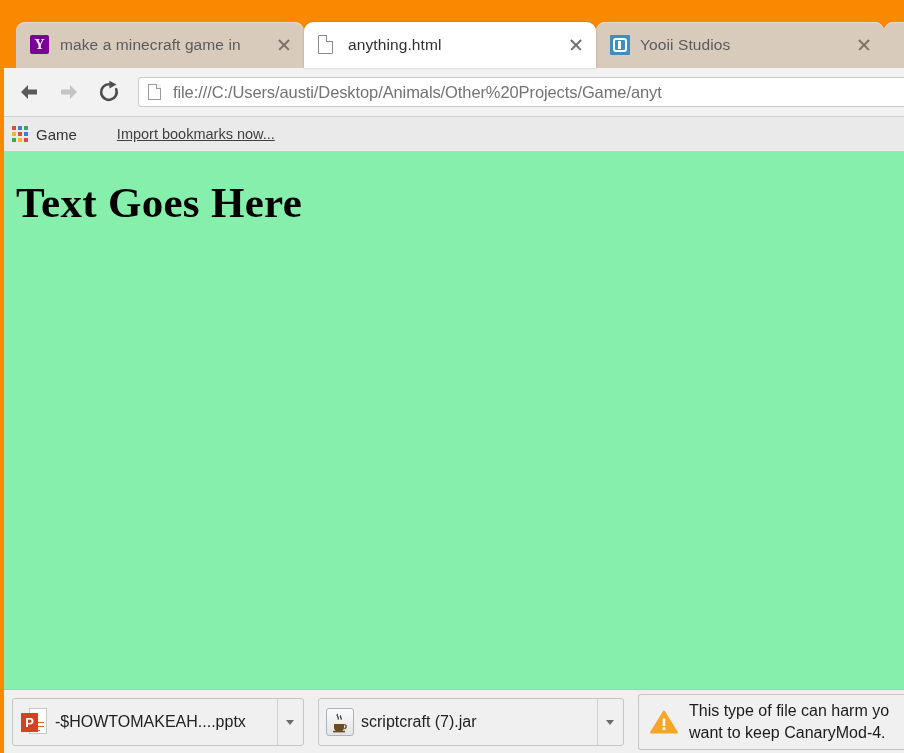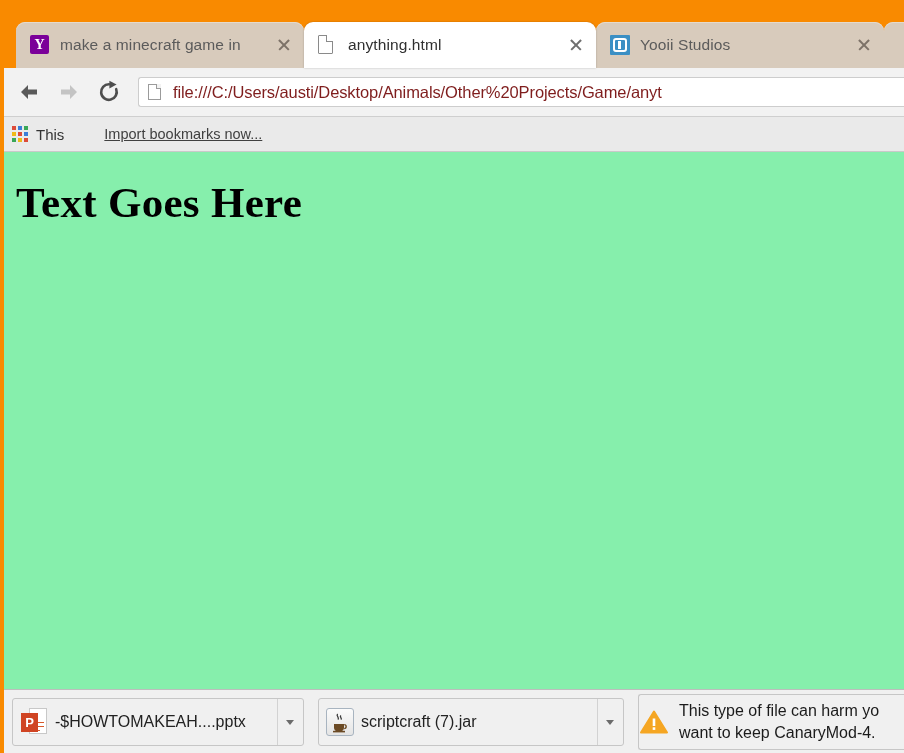--- a/index.html
+++ b/index.html
@@ -212,21 +212,21 @@
     position:absolute;
     right:-1px; top:-1px;
     width:5px; height:5px;
     background:#f2f2f2;
     border-left:1.2px solid #9b9b9b;
     border-bottom:1.2px solid #9b9b9b;
     box-sizing:border-box;
   }
   #address-text {
     font-size: 16.5px;
-    color: #7f1d1d;
+    color: #737373;
     white-space: nowrap;
     letter-spacing: -0.1px;
   }
 
   
   #bookmarks-bar {
     position: absolute;
     left: 0;
     top: 117px;
     width: 904px;
@@ -400,20 +400,21 @@
   #download-warning {
     display: flex;
     align-items: center;
     height: 56px;
     flex: 1 1 auto;
     background: #f0f0f0;
     border: 1px solid #c6c6c6;
     border-right: none;
     border-radius: 3px 0 0 3px;
     box-sizing: border-box;
+    padding-left: 10px;
     overflow: hidden;
   }
   #warning-icon {
     flex: 0 0 30px;
     width: 30px; height: 26px;
     margin-right: 10px;
   }
   #warning-text {
     font-size: 16px;
     color: #1b1b1b;
@@ -501,21 +502,21 @@
       <i style="background:#dd4b39"></i>
         <i style="background:#3b7dd8"></i>
         <i style="background:#3aa757"></i>
       <i style="background:#f0ba18"></i>
         <i style="background:#dd4b39"></i>
         <i style="background:#3b7dd8"></i>
       <i style="background:#3aa757"></i>
         <i style="background:#f0ba18"></i>
         <i style="background:#dd4b39"></i>
     </div>
-    <div id="apps-label">This</div>
+    <div id="apps-label">Game</div>
     <div id="import-bookmarks-link">Import bookmarks now...</div>
   </div>
 
   <div id="page-content">
     <h1 id="page-heading">Text Goes Here</h1>
   </div>
 
   <div id="downloads-bar">
 
     <div class="download-item" id="download-item-0">

